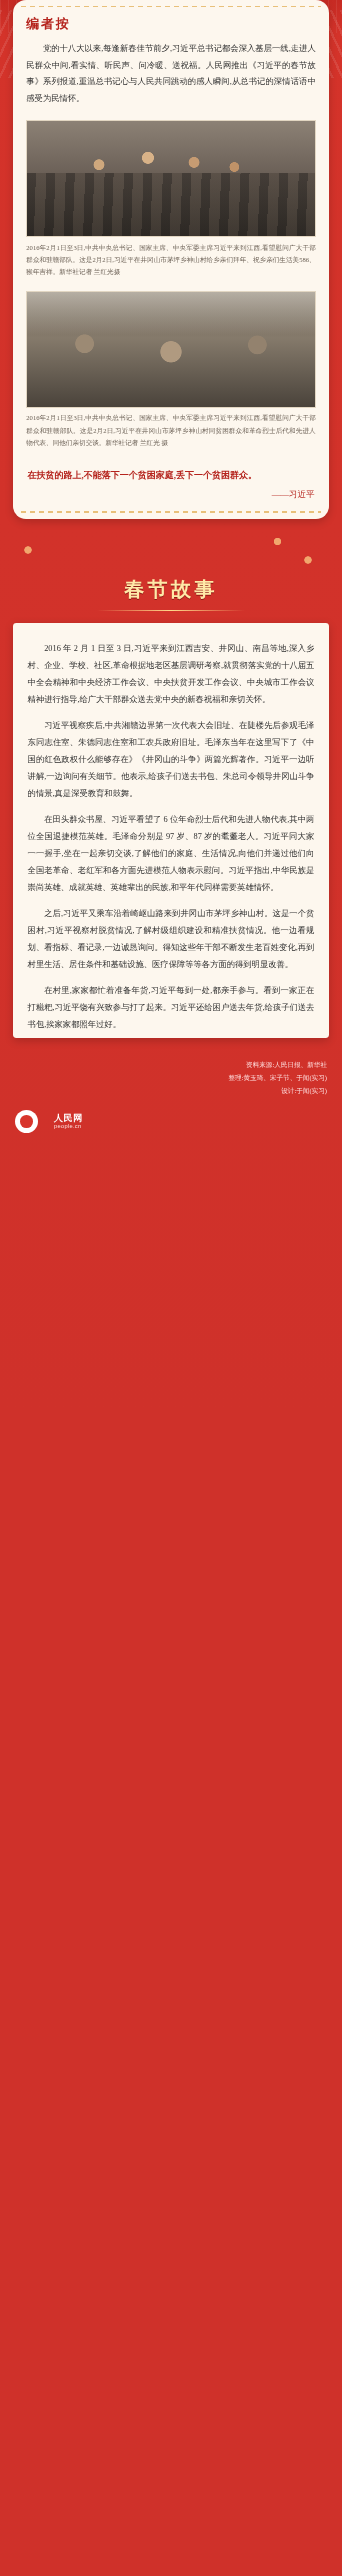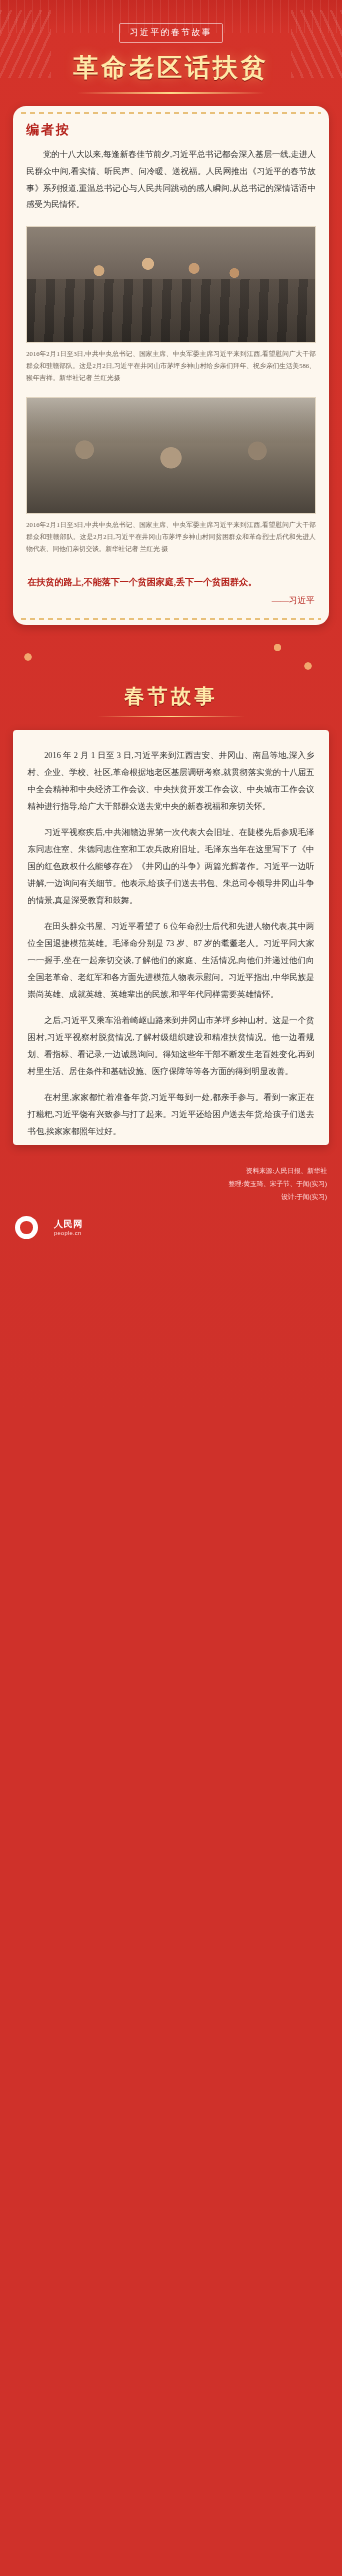--- a/index.html
+++ b/index.html
@@ -275,25 +275,20 @@
 </style>
 </head>
 <body>
 
 <div class="page">
 
   <div class="top-pattern"></div>
   <div class="corner-deco left"></div>
   <div class="corner-deco right"></div>
 
-  <div class="header">
-    <div class="kicker">习近平的春节故事</div>
-    <div class="main-title">革命老区话扶贫</div>
-    <div class="title-underline"></div>
-  </div>
 
   <div class="card">
     <div class="section-label">编者按</div>
     <div class="body-text">党的十八大以来,每逢新春佳节前夕,习近平总书记都会深入基层一线,走进人民群众中间,看实情、听民声、问冷暖、送祝福。人民网推出《习近平的春节故事》系列报道,重温总书记心与人民共同跳动的感人瞬间,从总书记的深情话语中感受为民情怀。</div>
 
     <div class="photo-block">
       <div class="photo p1"></div>
       <div class="caption">2016年2月1日至3日,中共中央总书记、国家主席、中央军委主席习近平来到江西,看望慰问广大干部群众和驻赣部队。这是2月2日,习近平在井冈山市茅坪乡神山村给乡亲们拜年、祝乡亲们生活美586、猴年吉祥。新华社记者 兰红光摄</div>
     </div>
 
@@ -315,21 +310,21 @@
   </div>
 
   <div class="story-header">
     <div class="story-title">春节故事</div>
     <div class="story-title-rule"></div>
   </div>
 
   <div class="article-card">
     <p>2016 年 2 月 1 日至 3 日,习近平来到江西吉安、井冈山、南昌等地,深入乡村、企业、学校、社区,革命根据地老区基层调研考察,就贯彻落实党的十八届五中全会精神和中央经济工作会议、中央扶贫开发工作会议、中央城市工作会议精神进行指导,给广大干部群众送去党中央的新春祝福和亲切关怀。</p>
     <p>习近平视察疾后,中共湘赣边界第一次代表大会旧址、在陡楼先后参观毛泽东同志住室、朱德同志住室和工农兵政府旧址。毛泽东当年在这里写下了《中国的红色政权什么能够存在》《井冈山的斗争》两篇光辉著作。习近平一边听讲解,一边询问有关细节。他表示,给孩子们送去书包、朱总司令领导井冈山斗争的情景,真是深受教育和鼓舞。</p>
-    <p>在田头群众书屋、习近平看望了 6 位年命烈士后代和先进人物代表,其中两位全国退捷模范英雄。毛泽命分别是 73 岁、87 岁的耄耋老人。习近平同大家一一握手,坐在一起亲切交谈,了解他们的家庭、生活情况,向他们并递过他们向全国老革命、老红军和各方面先进模范人物表示慰问。习近平指出,中华民族是崇尚英雄、成就英雄、英雄辈出的民族,和平年代同样需要英雄情怀。</p>
+    <p>在田头群众书屋、习近平看望了 6 位年命烈士后代和先进人物代表,其中两位全国退捷模范英雄。毛泽命分别是 97 岁、87 岁的耄耋老人。习近平同大家一一握手,坐在一起亲切交谈,了解他们的家庭、生活情况,向他们并递过他们向全国老革命、老红军和各方面先进模范人物表示慰问。习近平指出,中华民族是崇尚英雄、成就英雄、英雄辈出的民族,和平年代同样需要英雄情怀。</p>
     <p>之后,习近平又乘车沿着崎岖山路来到井冈山市茅坪乡神山村。这是一个贫困村,习近平视察村脱贫情况,了解村级组织建设和精准扶贫情况。他一边看规划、看指标、看记录,一边诚恳询问。得知这些年干部不断发生老百姓变化,再到村里生活、居住条件和基础设施、医疗保障等等各方面的得到明显改善。</p>
     <p>在村里,家家都忙着准备年货,习近平每到一处,都亲手参与。看到一家正在打糍粑,习近平饶有兴致参与打了起来。习近平还给困户送去年货,给孩子们送去书包,挨家家都照年过好。</p>
   </div>
 
   <div class="footer">
     <div class="footer-line">资料来源:人民日报、新华社</div>
     <div class="footer-line">整理:黄玉琦、宋子节、于闻(实习)</div>
     <div class="footer-line">设计:于闻(实习)</div>
 
     <div class="logo-row">

